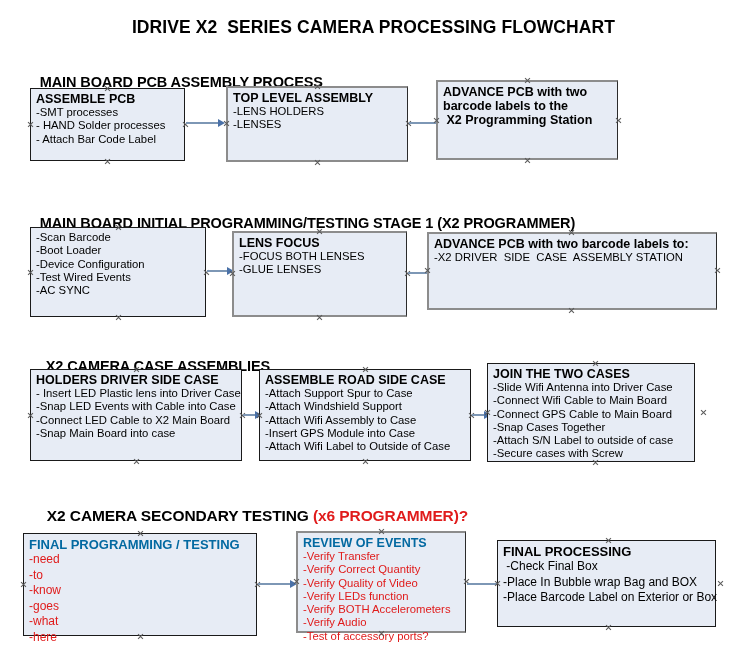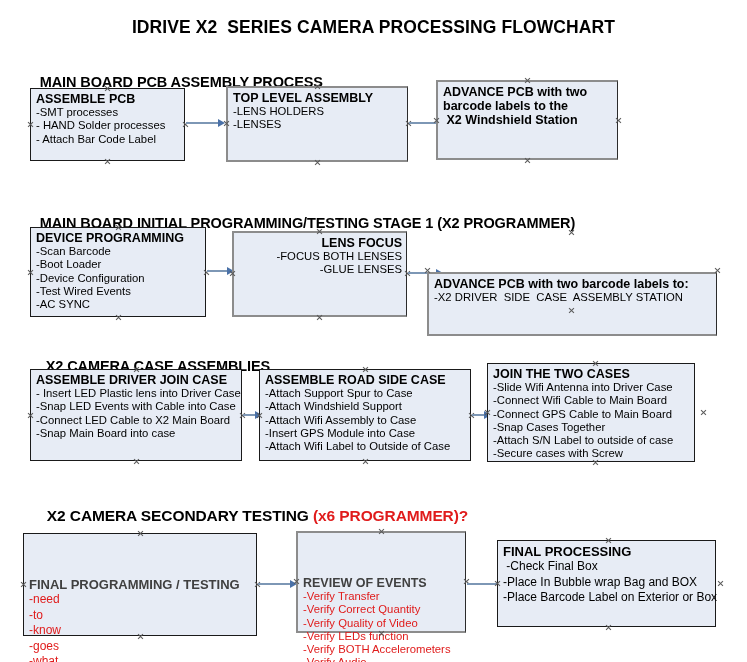--- a/index.html
+++ b/index.html
@@ -62,21 +62,21 @@
     border-right: 1px solid #2b2b2b;
     border-bottom: 2px solid #8c8c8c;
   }
   .box-title {
     font-size: 12.5px;
     font-weight: bold;
     line-height: 14px;
     white-space: pre;
     color: #000;
   }
-  .box-title.red { color: #404040; margin-top: 40px; }
+  .box-title.red { color: #0369a1; }
   .box-line {
     font-size: 11.3px;
     line-height: 13.3px;
     white-space: pre;
     color: #000;
   }
   .box-line.red { color: #e01b1b; }
   .box-title.big {
     font-size: 13px;
     line-height: 15px;
@@ -166,79 +166,78 @@
   <div class="handle" style="left:405px; top:120px;"></div>
 
   <div class="connector" style="left:409px; top:118px; width:38px;">
     <div class="shaft" style="width:31px;"></div>
     <div class="head" style="left:30px;"></div>
   </div>
 
   <div class="box shadowed" style="left:436px; top:80px; width:182px; height:80px;">
     <div class="box-title">ADVANCE PCB with two</div>
     <div class="box-title">barcode labels to the</div>
-    <div class="box-title"> X2 Windshield Station</div>
+    <div class="box-title"> X2 Programming Station</div>
   </div>
   <div class="handle" style="left:524px; top:77px;"></div>
   <div class="handle" style="left:524px; top:157px;"></div>
   <div class="handle" style="left:433px; top:117px;"></div>
   <div class="handle" style="left:615px; top:117px;"></div>
 
   <div class="section-heading" style="left:24px; top:199px;">
     <span>MAIN BOARD INITIAL PROGRAMMING/TESTING STAGE 1 (X2 PROGRAMMER)</span><span class="accent"></span>
   </div>
 
   <div class="box" style="left:30px; top:227px; width:176px; height:90px;">
-    <div class="box-title">DEVICE PROGRAMMING</div>
     <div class="box-line">-Scan Barcode</div>
     <div class="box-line">-Boot Loader</div>
     <div class="box-line">-Device Configuration</div>
     <div class="box-line">-Test Wired Events</div>
     <div class="box-line">-AC SYNC</div>
   </div>
   <div class="handle" style="left:115px; top:224px;"></div>
   <div class="handle" style="left:115px; top:314px;"></div>
   <div class="handle" style="left:27px; top:269px;"></div>
   <div class="handle" style="left:203px; top:269px;"></div>
 
   <div class="connector" style="left:207px; top:266px; width:28px;">
     <div class="shaft" style="width:21px;"></div>
     <div class="head" style="left:20px;"></div>
   </div>
 
-  <div class="box shadowed" style="left:232px; top:231px; width:175px; height:86px;text-align:right;">
+  <div class="box shadowed" style="left:232px; top:231px; width:175px; height:86px;">
     <div class="box-title">LENS FOCUS</div>
     <div class="box-line">-FOCUS BOTH LENSES</div>
     <div class="box-line">-GLUE LENSES</div>
   </div>
   <div class="handle" style="left:316px; top:228px;"></div>
   <div class="handle" style="left:316px; top:314px;"></div>
   <div class="handle" style="left:229px; top:270px;"></div>
   <div class="handle" style="left:404px; top:270px;"></div>
 
   <div class="connector" style="left:408px; top:268px; width:36px;">
     <div class="shaft" style="width:29px;"></div>
     <div class="head" style="left:28px;"></div>
   </div>
 
-  <div class="box shadowed" style="left:427px; top:232px; width:290px; height:64px;margin-top:40px;">
+  <div class="box shadowed" style="left:427px; top:232px; width:290px; height:78px;">
     <div class="box-title">ADVANCE PCB with two barcode labels to:</div>
     <div class="box-line">-X2 DRIVER  SIDE  CASE  ASSEMBLY STATION</div>
   </div>
   <div class="handle" style="left:568px; top:229px;"></div>
   <div class="handle" style="left:568px; top:307px;"></div>
   <div class="handle" style="left:424px; top:267px;"></div>
   <div class="handle" style="left:714px; top:267px;"></div>
 
   <div class="section-heading" style="left:30px; top:342px;">
     <span>X2 CAMERA CASE ASSEMBLIES</span><span class="accent"></span>
   </div>
 
   <div class="box" style="left:30px; top:369px; width:212px; height:92px;">
-    <div class="box-title">ASSEMBLE DRIVER JOIN CASE</div>
+    <div class="box-title">HOLDERS DRIVER SIDE CASE</div>
     <div class="box-line">- Insert LED Plastic lens into Driver Case</div>
     <div class="box-line">-Snap LED Events with Cable into Case</div>
     <div class="box-line">-Connect LED Cable to X2 Main Board</div>
     <div class="box-line">-Snap Main Board into case</div>
   </div>
   <div class="handle" style="left:133px; top:366px;"></div>
   <div class="handle" style="left:133px; top:458px;"></div>
   <div class="handle" style="left:27px; top:412px;"></div>
   <div class="handle" style="left:239px; top:412px;"></div>
 

